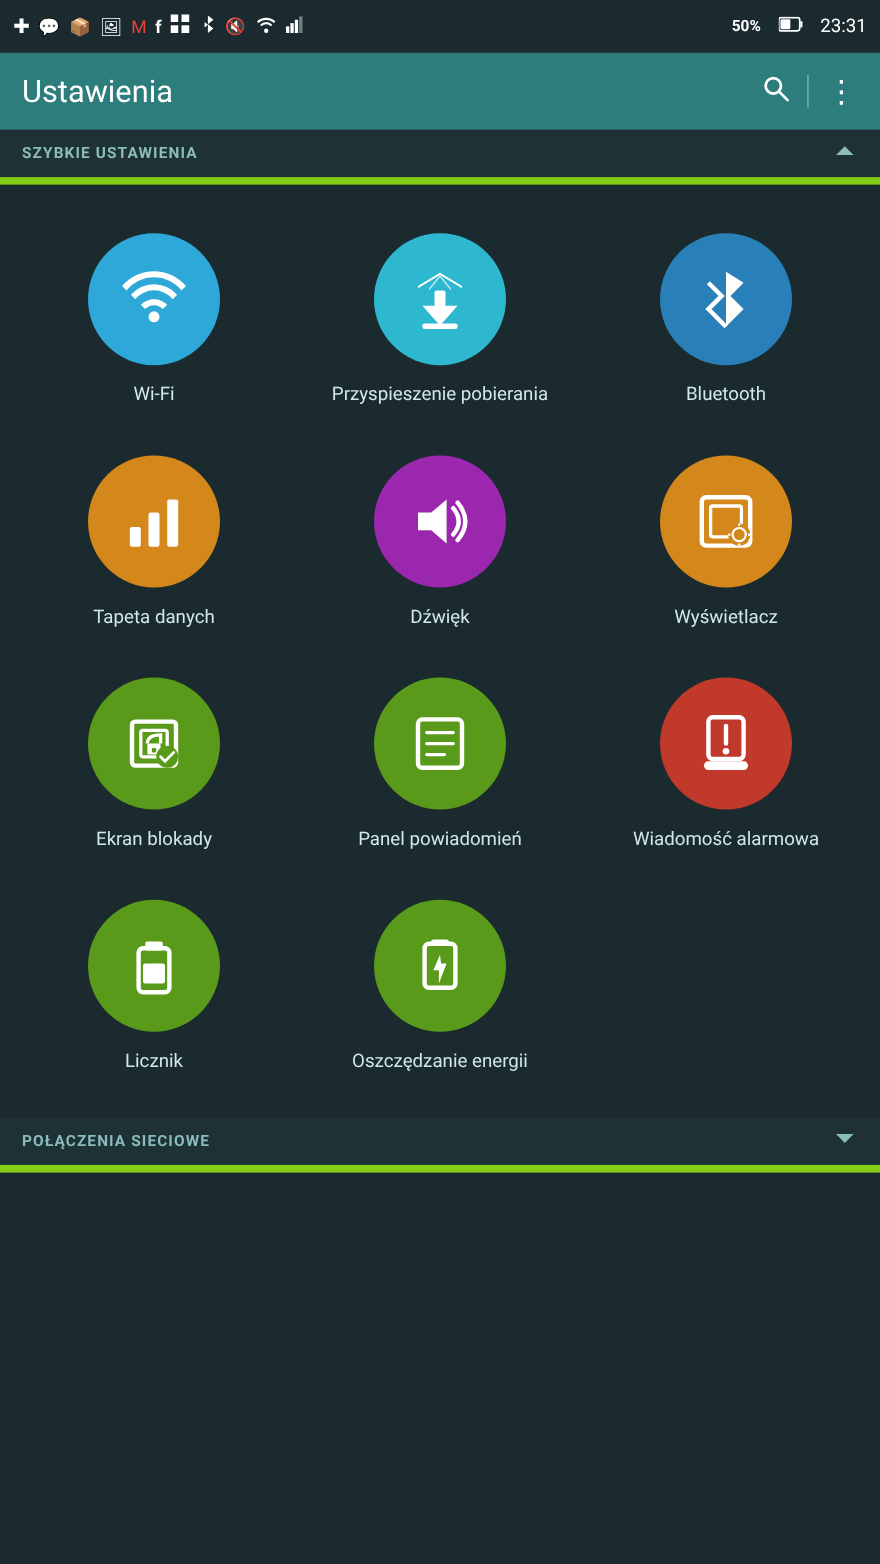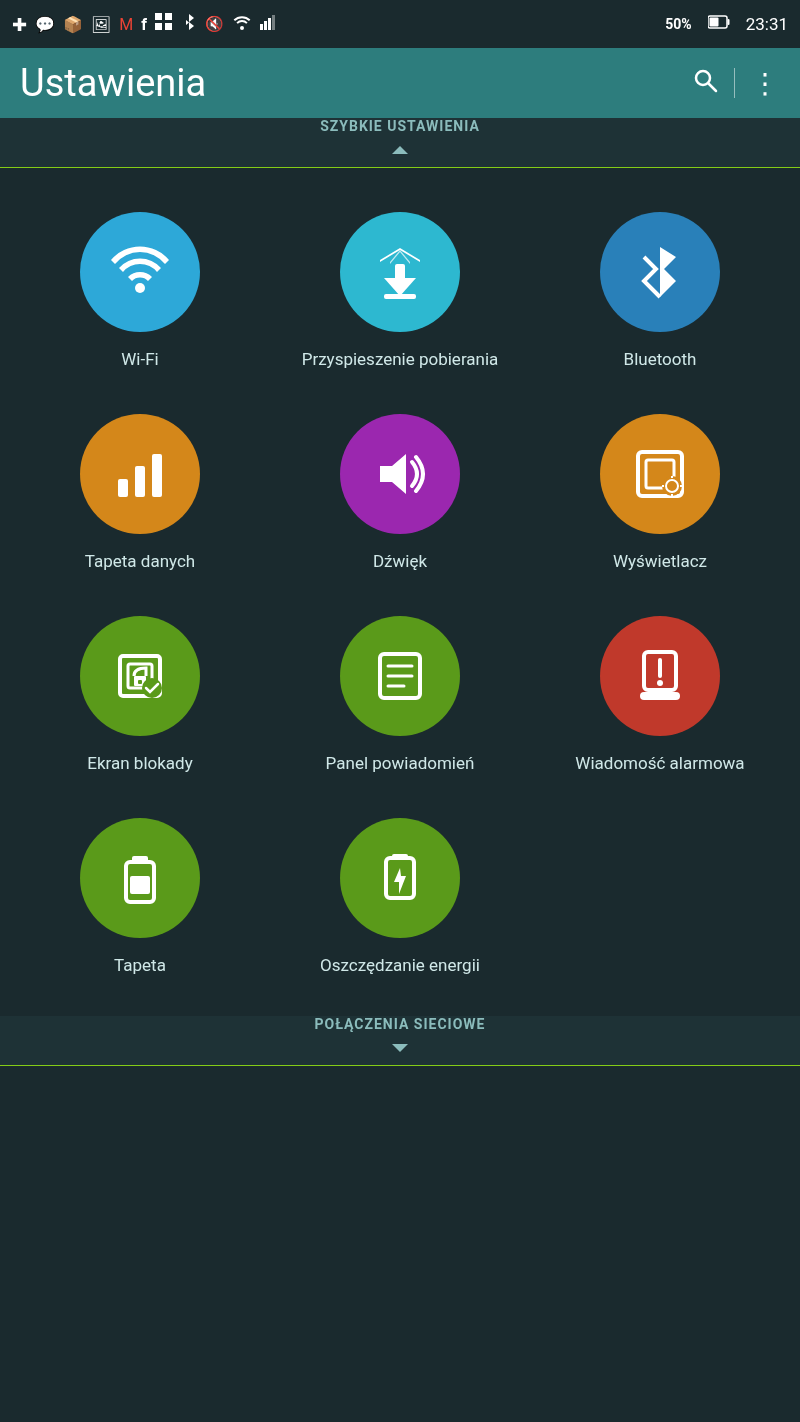--- a/index.html
+++ b/index.html
@@ -39,21 +39,21 @@
     .app-bar {
       width: 100%;
       height: 70px;
       background-color: #2d7d7d;
       display: flex;
       align-items: center;
       justify-content: space-between;
       padding: 0 20px;
     }
     .app-bar-title {
-      font-size: 38px;
+      font-size: 28px;
       font-weight: 400;
       color: #ffffff;
     }
     .app-bar-actions {
       display: flex;
       align-items: center;
       gap: 16px;
     }
     .app-bar-icon {
       font-size: 24px;
@@ -68,22 +68,21 @@
 
     
     .section-header {
       width: 100%;
       height: 50px;
       background-color: #1e3236;
       display: flex;
       align-items: center;
       justify-content: space-between;
       padding: 0 20px;
-      border-bottom: 1px solid #84cc16;
-      flex-direction: column;
+      border-bottom: 7px solid #84cc16;
     }
     .section-header-title {
       font-size: 14px;
       font-weight: bold;
       color: #8bbcbc;
       letter-spacing: 1px;
     }
     .section-header-icon {
       font-size: 20px;
       color: #8bbcbc;
@@ -334,21 +333,21 @@
   </div>
 
   <div class="grid-item">
     <div class="icon-circle bg-green3">
       <svg viewBox="0 0 60 60" fill="white">
         <rect x="16" y="14" width="28" height="40" rx="4" fill="none" stroke="white" stroke-width="4"></rect>
         <rect x="22" y="8" width="16" height="8" rx="2"></rect>
         <rect x="20" y="28" width="20" height="18" rx="2"></rect>
       </svg>
     </div>
-    <span class="icon-label">Tapeta</span>
+    <span class="icon-label">Licznik</span>
   </div>
 
   <div class="grid-item">
     <div class="icon-circle bg-green4">
       <svg viewBox="0 0 60 60" fill="white">
         <rect x="16" y="10" width="28" height="40" rx="4" fill="none" stroke="white" stroke-width="4"></rect>
         <rect x="22" y="6" width="16" height="6" rx="2"></rect>
         <path d="M30 20 L24 34 L29 34 L29 46 L36 28 L31 28 Z"></path>
       </svg>
     </div>

